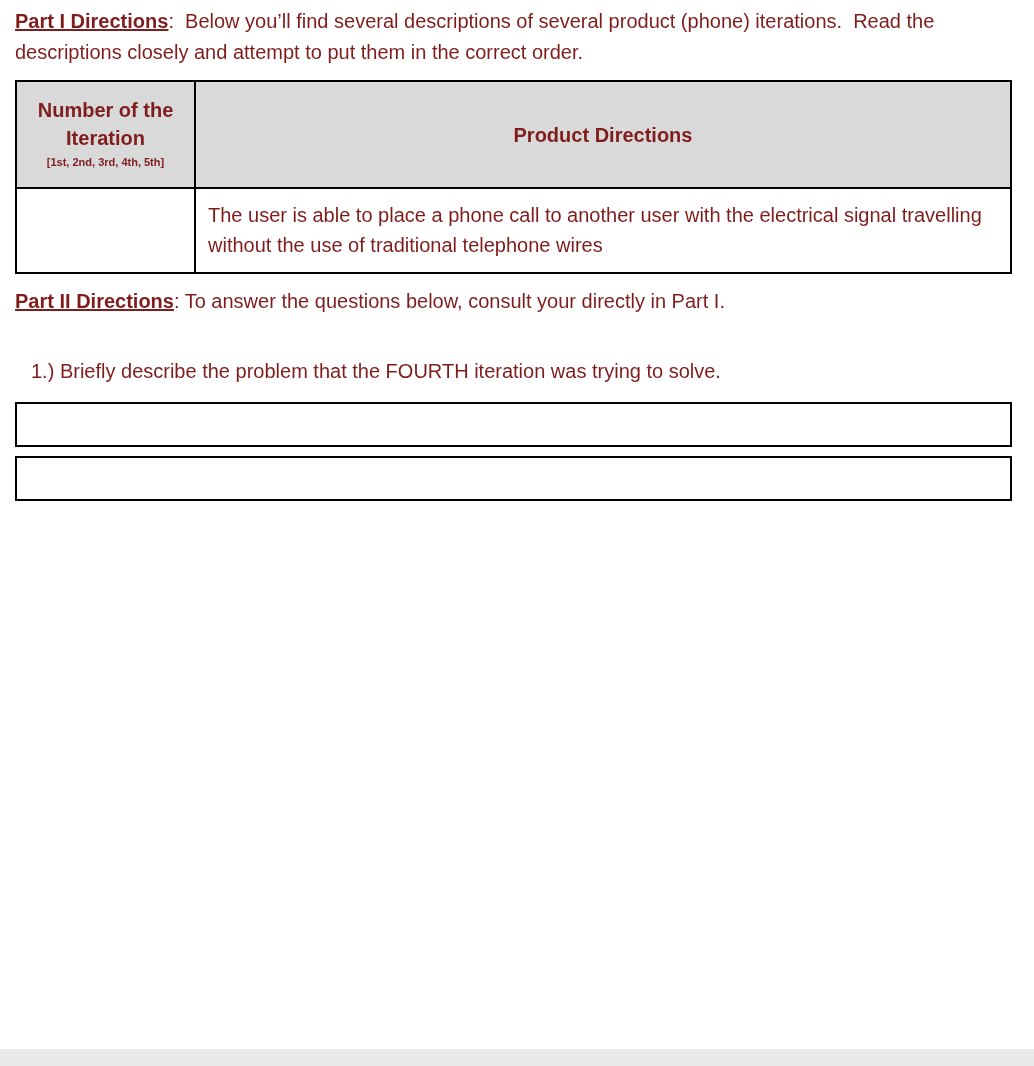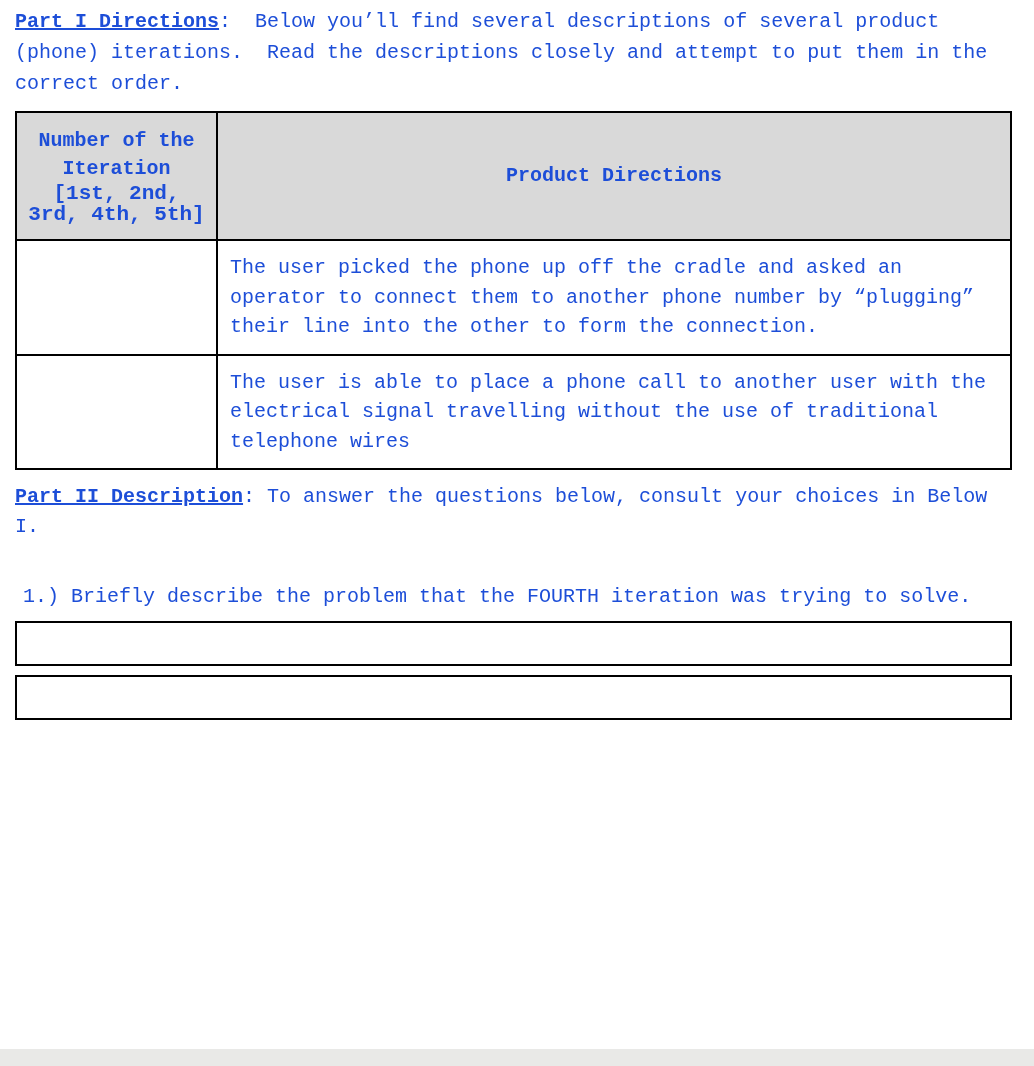--- a/index.html
+++ b/index.html
@@ -7,23 +7,23 @@
     padding: 0;
     background: #ffffff;
   }
   .page {
     position: relative;
     width: 1034px;
     height: 1066px;
     background: #ffffff;
     box-sizing: border-box;
     padding: 6px 22px 0 15px;
-    font-family: Liberation Mono, monospace;
+    font-family: Liberation Sans, sans-serif;
     font-size: 20px;
-    color: #1d4ed8;
+    color: #7f1d1d;
     overflow: hidden;
   }
   .directions-para {
     margin: 0 0 12px 0;
     line-height: 31px;
     white-space: pre-wrap;
   }
   .heading-underline {
     font-weight: bold;
     text-decoration: underline;
@@ -39,46 +39,46 @@
     border: 2px solid #000000;
     box-sizing: border-box;
   }
   table.iterations th {
     background: #d9d9d9;
     text-align: center;
     vertical-align: middle;
     padding: 14px 8px;
     font-weight: bold;
   }
-  .col-iteration { width: 201px; }
+  .col-iteration { width: 179px; }
   .hdr-main {
     font-size: 20px;
     line-height: 28px;
     font-weight: bold;
   }
   .hdr-sub {
-    font-size: 21px;
+    font-size: 11px;
     line-height: 21px;
     font-weight: bold;
   }
   td.iteration-cell {
     vertical-align: top;
   }
   td.desc-cell {
     vertical-align: top;
     padding: 12px 14px 12px 12px;
     line-height: 29.5px;
   }
   .part2-para {
     margin: 12px 0 0 0;
     line-height: 30px;
     white-space: pre-wrap;
   }
   .question {
-    margin: 8px;
+    margin: 16px;
     line-height: 30px;
     max-width: 990px;
   }
   .q1 { margin-top: 40px; }
   .q2 { margin-top: 50px; }
   .answer-box {
     width: 997px;
     height: 45px;
     border: 2px solid #000000;
     box-sizing: border-box;
@@ -114,30 +114,26 @@
           <div class="hdr-sub">[1st, 2nd, 3rd, 4th, 5th]</div>
         </th>
         <th>
           <span class="hdr-main">Product Directions</span>
         </th>
       </tr>
     </thead>
     <tbody>
       <tr>
         <td class="iteration-cell"></td>
-        <td class="desc-cell">The user picked the phone up off the cradle and asked an operator to connect them to another phone number by “plugging” their line into the other to form the connection.</td>
-      </tr>
-      <tr>
-        <td class="iteration-cell"></td>
         <td class="desc-cell">The user is able to place a phone call to another user with the electrical signal travelling without the use of traditional telephone wires</td>
       </tr>
     </tbody>
   </table>
 
-  <p class="part2-para"><span class="heading-underline">Part II Description</span><span>: To answer the questions below, consult your choices in Below I.</span></p>
+  <p class="part2-para"><span class="heading-underline">Part II Directions</span><span>: To answer the questions below, consult your directly in Part I.</span></p>
 
   <p class="question q1">1.) Briefly describe the problem that the FOURTH iteration was trying to solve.</p>
   <div class="answer-box"></div>
 
   <div class="answer-box"></div>
 
   <div class="bottom-gutter"></div>
 
 </div>
 

